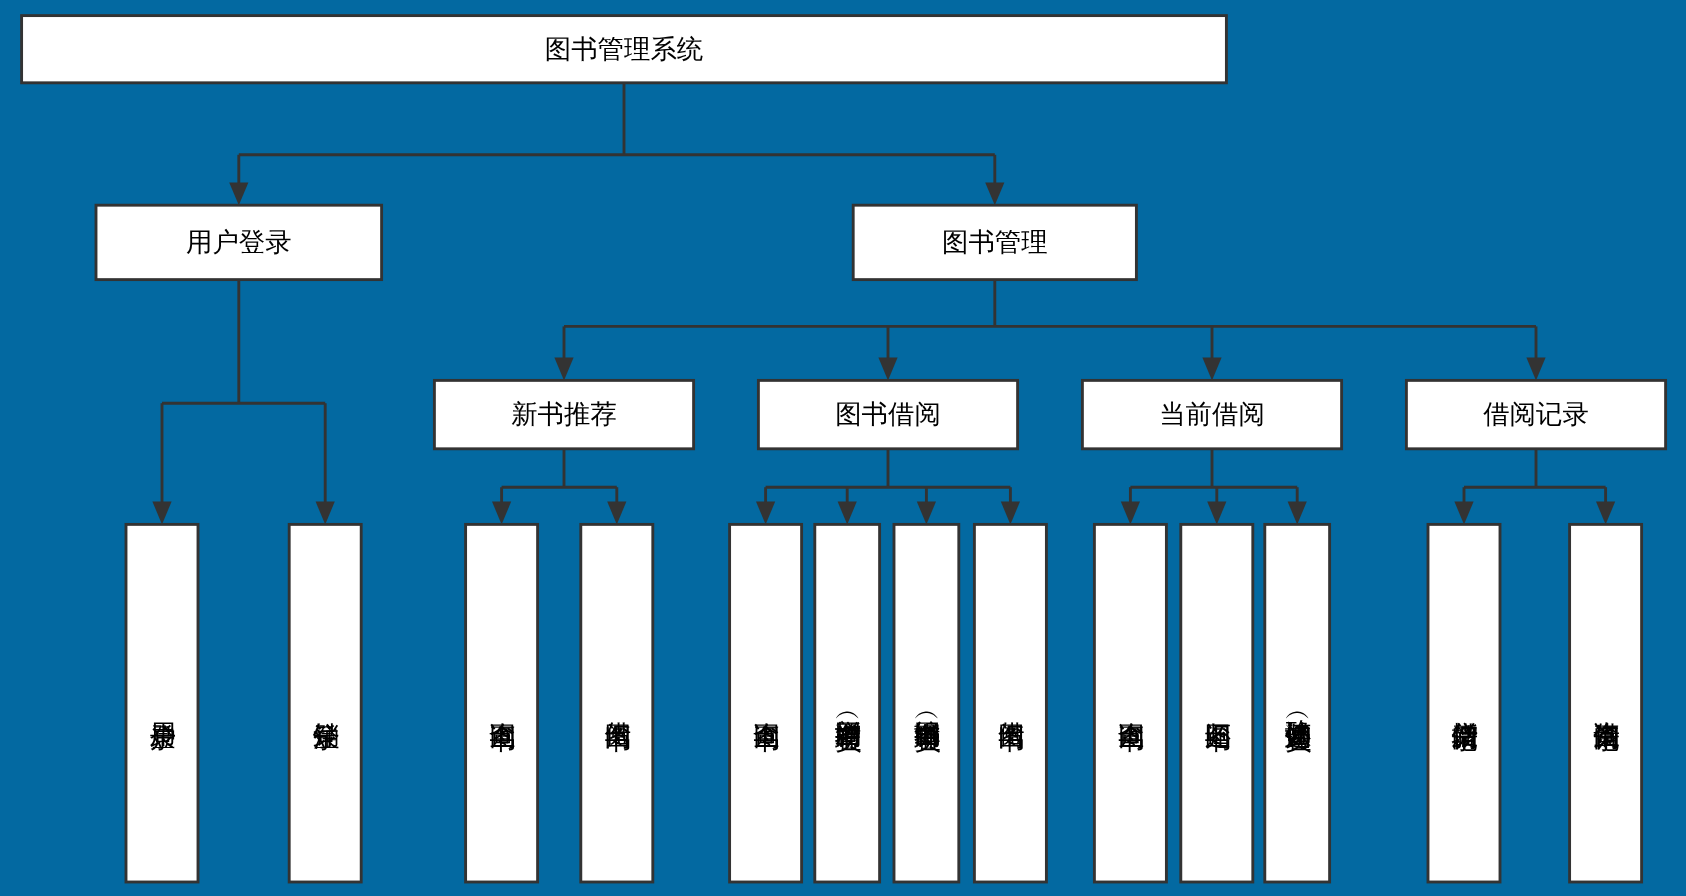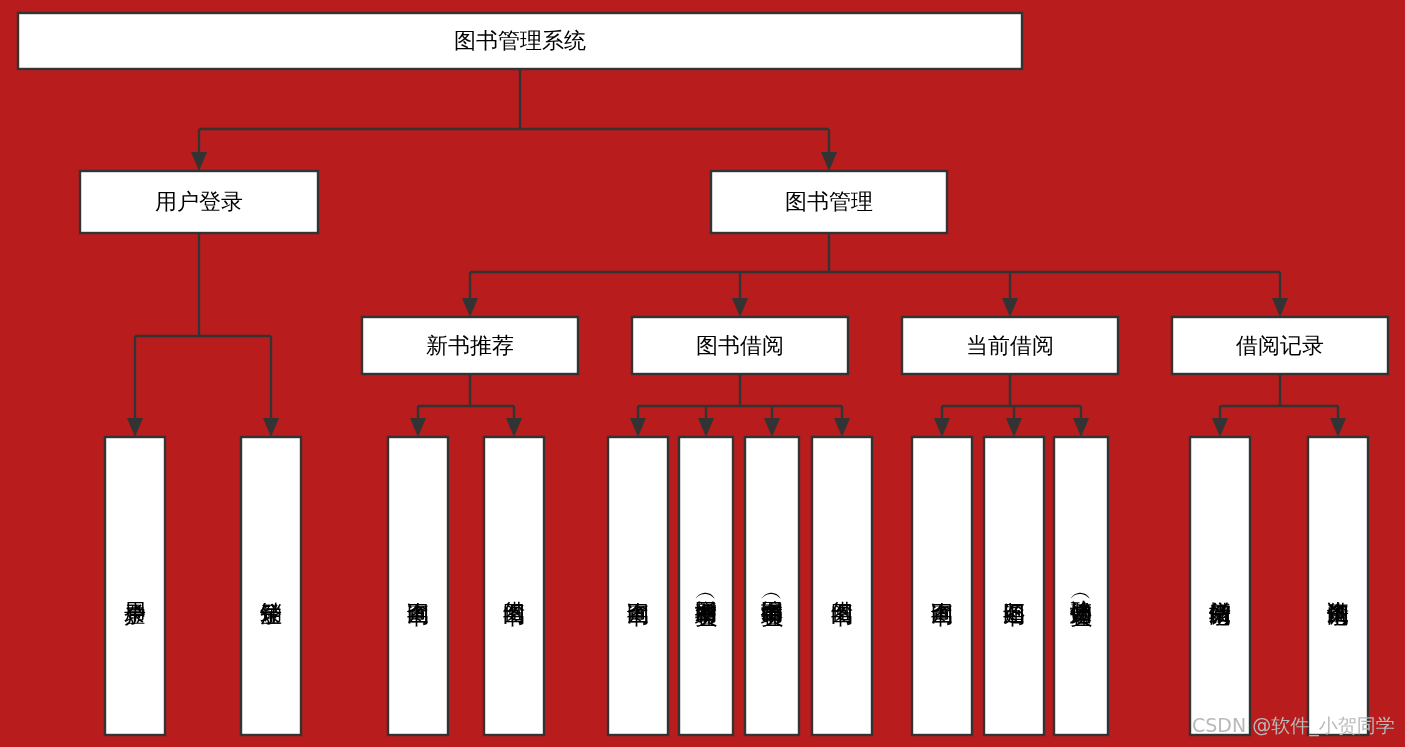--- a/index.html
+++ b/index.html
@@ -8,21 +8,21 @@
     padding: 0;
     background: #ffffff;
   }
   body {
     font-family: "Liberation Sans", "DejaVu Sans", sans-serif;
   }
   #diagram-root {
     position: relative;
     width: 1405px;
     height: 747px;
-    background: #b91c1c;
+    background: #0369a1;
     overflow: hidden;
   }
   svg#tree-svg {
     position: absolute;
     left: 0;
     top: 0;
     width: 1405px;
     height: 747px;
     display: block;
   }
@@ -176,15 +176,14 @@
       <div class="node-label-v" style="left: 679px; top: 437px; width: 54px; height: 298px;">新增图书（管理员）</div>
       <div class="node-label-v" style="left: 745px; top: 437px; width: 54px; height: 298px;">编辑图书（管理员）</div>
       <div class="node-label-v" style="left: 812px; top: 437px; width: 60px; height: 298px;">借阅图书</div>
       <div class="node-label-v" style="left: 912px; top: 437px; width: 60px; height: 298px;">查询图书</div>
       <div class="node-label-v" style="left: 984px; top: 437px; width: 60px; height: 298px;">归还图书</div>
       <div class="node-label-v" style="left: 1054px; top: 437px; width: 54px; height: 298px;">确认归还（管理员）</div>
       <div class="node-label-v" style="left: 1190px; top: 437px; width: 60px; height: 298px;">新增借阅记录</div>
       <div class="node-label-v" style="left: 1308px; top: 437px; width: 60px; height: 298px;">查询借阅记录</div>
     </div>
 
-  <div class="watermark">CSDN @软件_小贺同学</div>
 
 </div>
 
 </body></html>

